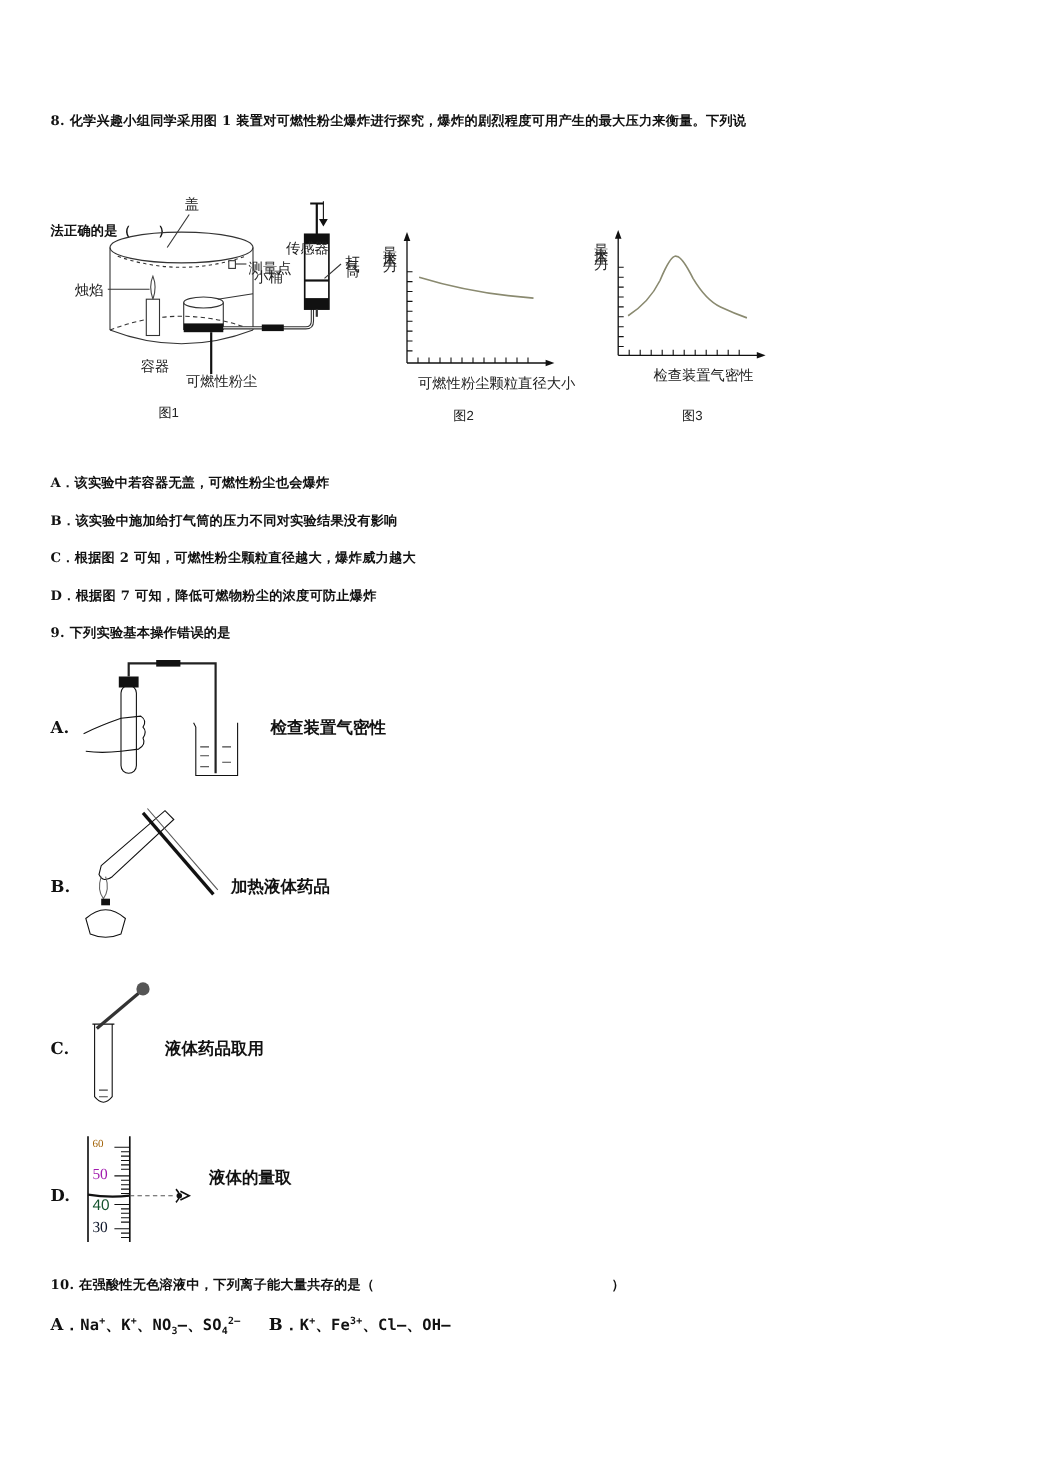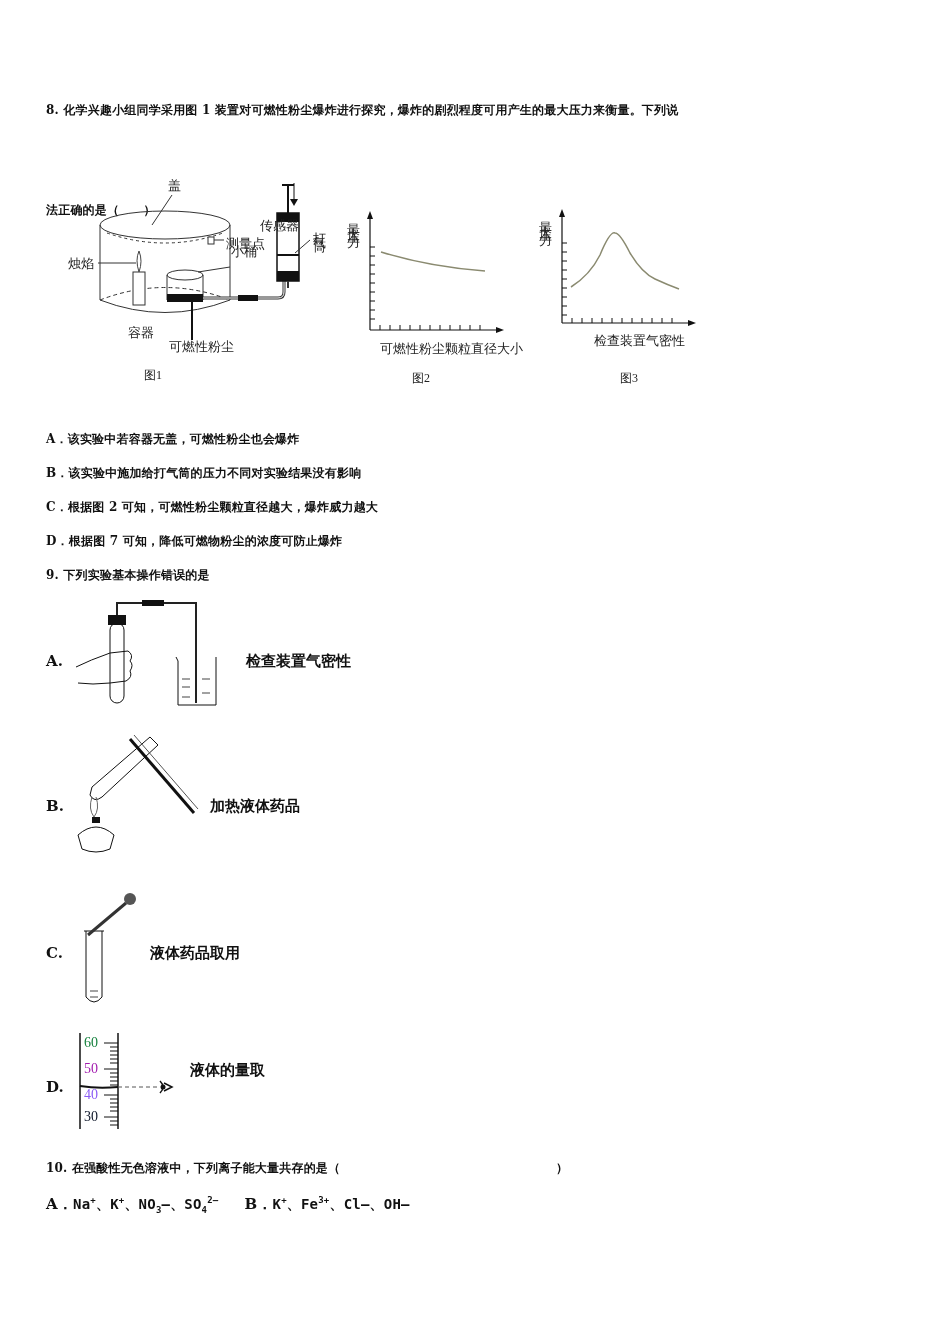--- a/index.html
+++ b/index.html
@@ -1,20 +1,20 @@
 <!DOCTYPE html>
 <html><head>
 <meta charset="utf-8">
 <style>
   html, body { margin: 0; padding: 0; background: #ffffff; }
   body { width: 950px; height: 1344px; position: relative; overflow: hidden;
          font-family: "DejaVu Serif", "Liberation Serif", serif; color: #111; }
   .abs { position: absolute; }
   .q-text { font-size: 12px; font-weight: bold; letter-spacing: 0.2px; white-space: nowrap; }
-  .fig-label { font-family: Liberation Serif, serif; font-size: 12px; color: #222; white-space: nowrap; }
+  .fig-label { font-family: Liberation Sans, sans-serif; font-size: 12px; color: #222; white-space: nowrap; }
   .small-label { font-family: "DejaVu Sans", sans-serif; font-size: 13px; color: #222; white-space: nowrap; }
   .vert { writing-mode: vertical-rl; text-orientation: upright; letter-spacing: 4px; }
   .opt-caption { font-size: 15px; font-weight: bold; white-space: nowrap; }
   sup, sub { font-size: 9px; }
 </style>
 </head>
 <body>
 
 <div class="abs q-text" style="left:46px; top:102px;">
   <span>8.</span>
@@ -245,23 +245,23 @@
         <line x1="34" y1="86" x2="42" y2="86"></line>
       <line x1="28" y1="92" x2="42" y2="92"></line>
         <line x1="34" y1="96" x2="42" y2="96"></line>
         <line x1="34" y1="100" x2="42" y2="100"></line>
     </g>
     <path d="M4 61 Q22 64 42 62" fill="none" stroke="#111" stroke-width="2"></path>
     <line x1="42" y1="62" x2="82" y2="62" stroke="#555" stroke-width="1" stroke-dasharray="4,3"></line>
     <path d="M84 56 Q90 62 84 68 M88 58 L96 62 L88 66" fill="none" stroke="#111" stroke-width="1.5"></path>
     <circle cx="87" cy="62" r="2.5" fill="#111"></circle>
   </svg>
-  <div class="abs" style="left:44px; top:10px; font-family:'Liberation Serif',serif; font-size:14px; color:#15803d;">60</div>
+  <div class="abs" style="left:44px; top:10px; font-family:'Liberation Serif',serif; font-size:10px; color:#a16207;">60</div>
   <div class="abs" style="left:44px; top:36px; font-family:'Liberation Serif',serif; font-size:14px; color:#a21caf;">50</div>
-  <div class="abs" style="left:44px; top:62px; font-family:Liberation Serif, serif; font-size:14px; color:#8b5cf6;">40</div>
+  <div class="abs" style="left:44px; top:62px; font-family:Liberation Sans, sans-serif; font-size:14px; color:#14532d;">40</div>
   <div class="abs" style="left:44px; top:84px; font-family:'Liberation Serif',serif; font-size:14px; color:#0f172a;">30</div>
   <div class="abs opt-caption" style="left:150px; top:36px;">液体的量取</div>
 </div>
 
 <div class="abs q-text" style="left:46px; top:1160px; width:530px;">
   <span>10.</span>
   <span>在强酸性无色溶液中，下列离子能大量共存的是（</span>
   <span class="abs" style="left:510px; top:0;">）</span>
 </div>
 

